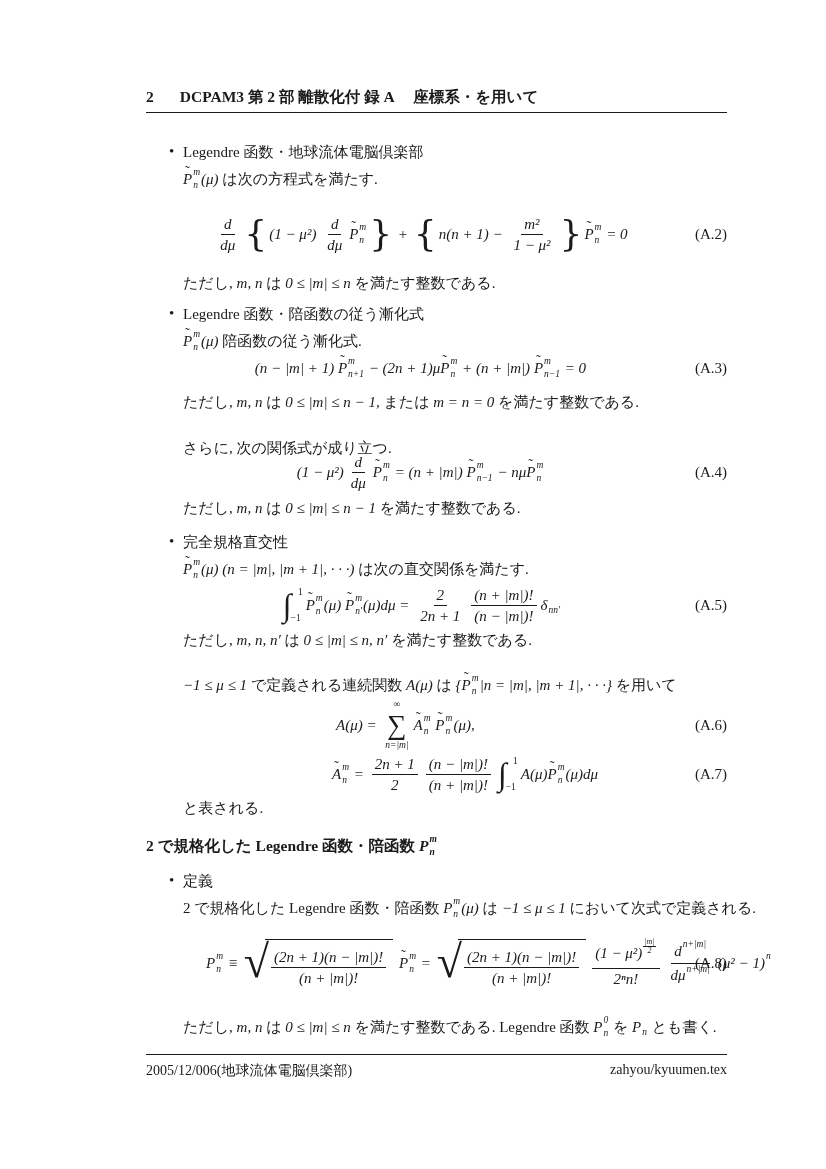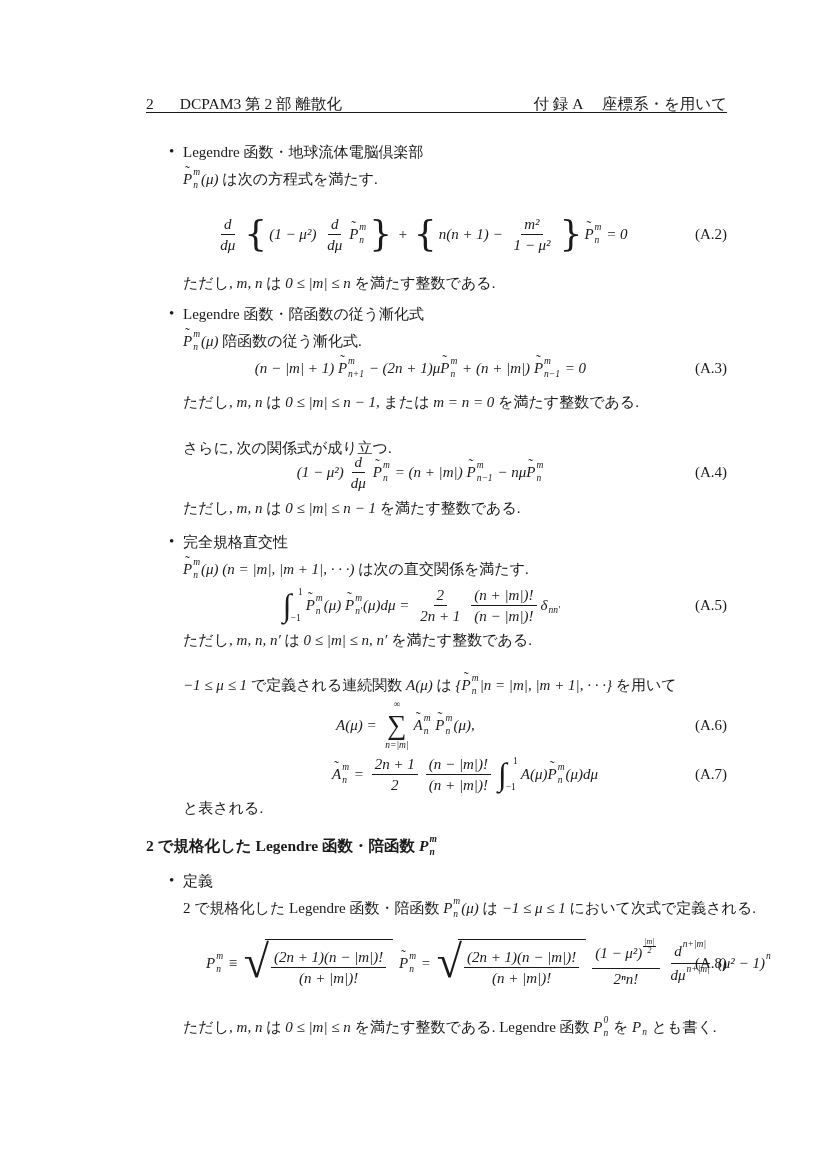--- a/index.html
+++ b/index.html
@@ -9,21 +9,21 @@
     background:#ffffff;
     color:#1a1a1a;
     font-family:"Liberation Serif","DejaVu Serif",serif;
     font-size:15px;
     overflow:hidden;
     margin:0 auto;
   }
   .content{position:absolute;left:146px;top:0;width:581px;height:1169px;}
 
   
-  .hdr{position:absolute;top:87px;left:0;width:100%;display:flex;justify-content:space-between;font-weight:normal;font-size:15.5px;margin-top:7px;}
+  .hdr{position:absolute;top:87px;left:0;width:100%;display:flex;justify-content:flex-start;font-weight:bold;font-size:15.5px;}
   .pgnum{margin-right:26px;}
   .hdr-rule{position:absolute;top:112px;left:0;width:100%;border-top:1.2px solid #1a1a1a;}
 
   
   .tline{position:absolute;left:37px;height:22px;display:flex;align-items:center;white-space:pre;}
   .flush{left:0;}
   .bullet::before{content:"\2022";position:absolute;left:-14px;top:2px;font-size:15px;}
   .sec-h{font-weight:bold;font-size:15.5px;}
 
   
@@ -138,15 +138,22 @@
     <div class="tline bullet" style="top:870px"><span>定義</span></div>
     <div class="tline math" style="top:897px"><span class="up">2 で規格化した Legendre 函数・陪函数 </span><span class="scr"><span class="base">P</span><span class="stk"><span class="ssup"><span class="it">m</span></span><span class="ssub"><span class="it">n</span></span></span></span><span class="it">(μ)</span><span class="up"> は </span><span class="it">−1 ≤ μ ≤ 1</span><span class="up"> において次式で定義される.</span></div>
 
     <div class="eqrow eqrow-a8" style="top:933px;height:60px">
       <div class="math"><span class="scr"><span class="base">P</span><span class="stk"><span class="ssup"><span class="it">m</span></span><span class="ssub"><span class="it">n</span></span></span></span><span class="it"> ≡ </span><span class="sqrt"><span class="rad">√</span><span class="sqb"><span class="frac"><span class="fnum"><span class="it">(2n + 1)(n − |m|)!</span></span><span class="fden"><span class="it">(n + |m|)!</span></span></span></span></span><span class="it"> </span><span class="scr"><span class="base tld">P<span class="tl">˜</span></span><span class="stk"><span class="ssup"><span class="it">m</span></span><span class="ssub"><span class="it">n</span></span></span></span><span class="it"> = </span><span class="sqrt"><span class="rad">√</span><span class="sqb"><span class="frac"><span class="fnum"><span class="it">(2n + 1)(n − |m|)!</span></span><span class="fden"><span class="it">(n + |m|)!</span></span></span></span></span><span class="frac"><span class="fnum"><span class="scr"><span class="base">(1 − μ²)</span><span class="stk"><span class="ssup"><span class="mfrac"><span class="mfn it">|m|</span><span class="mfd it">2</span></span></span><span class="ssub"></span></span></span></span><span class="fden"><span class="it">2ⁿn!</span></span></span><span class="frac"><span class="fnum"><span class="scr"><span class="base">d</span><span class="stk"><span class="ssup"><span class="it">n+|m|</span></span><span class="ssub"></span></span></span></span><span class="fden"><span class="scr"><span class="base">dμ</span><span class="stk"><span class="ssup"><span class="it">n+|m|</span></span><span class="ssub"></span></span></span></span></span><span class="scr"><span class="base">(μ² − 1)</span><span class="stk"><span class="ssup"><span class="it">n</span></span><span class="ssub"></span></span></span></div>
       <div class="eqnum">(A.8)</div>
     </div>
 
     <div class="tline math" style="top:1016px"><span class="up">ただし, </span><span class="it">m, n</span><span class="up"> は </span><span class="it">0 ≤ |m| ≤ n</span><span class="up"> を満たす整数である. Legendre 函数 </span><span class="scr"><span class="base">P</span><span class="stk"><span class="ssup"><span class="it">0</span></span><span class="ssub"><span class="it">n</span></span></span></span><span class="up"> を </span><span class="scr"><span class="base">P</span><span class="stk"><span class="ssup"></span><span class="ssub"><span class="it">n</span></span></span></span><span class="up"> とも書く.</span></div>
 
+    <div class="footer">
+      <div class="footer-rule"></div>
+      <div class="footer-row">
+        <span>2005/12/006(地球流体電脳倶楽部)</span>
+        <span>zahyou/kyuumen.tex</span>
+      </div>
+    </div>
 
   </div>
 </div>
 
 </body></html>

